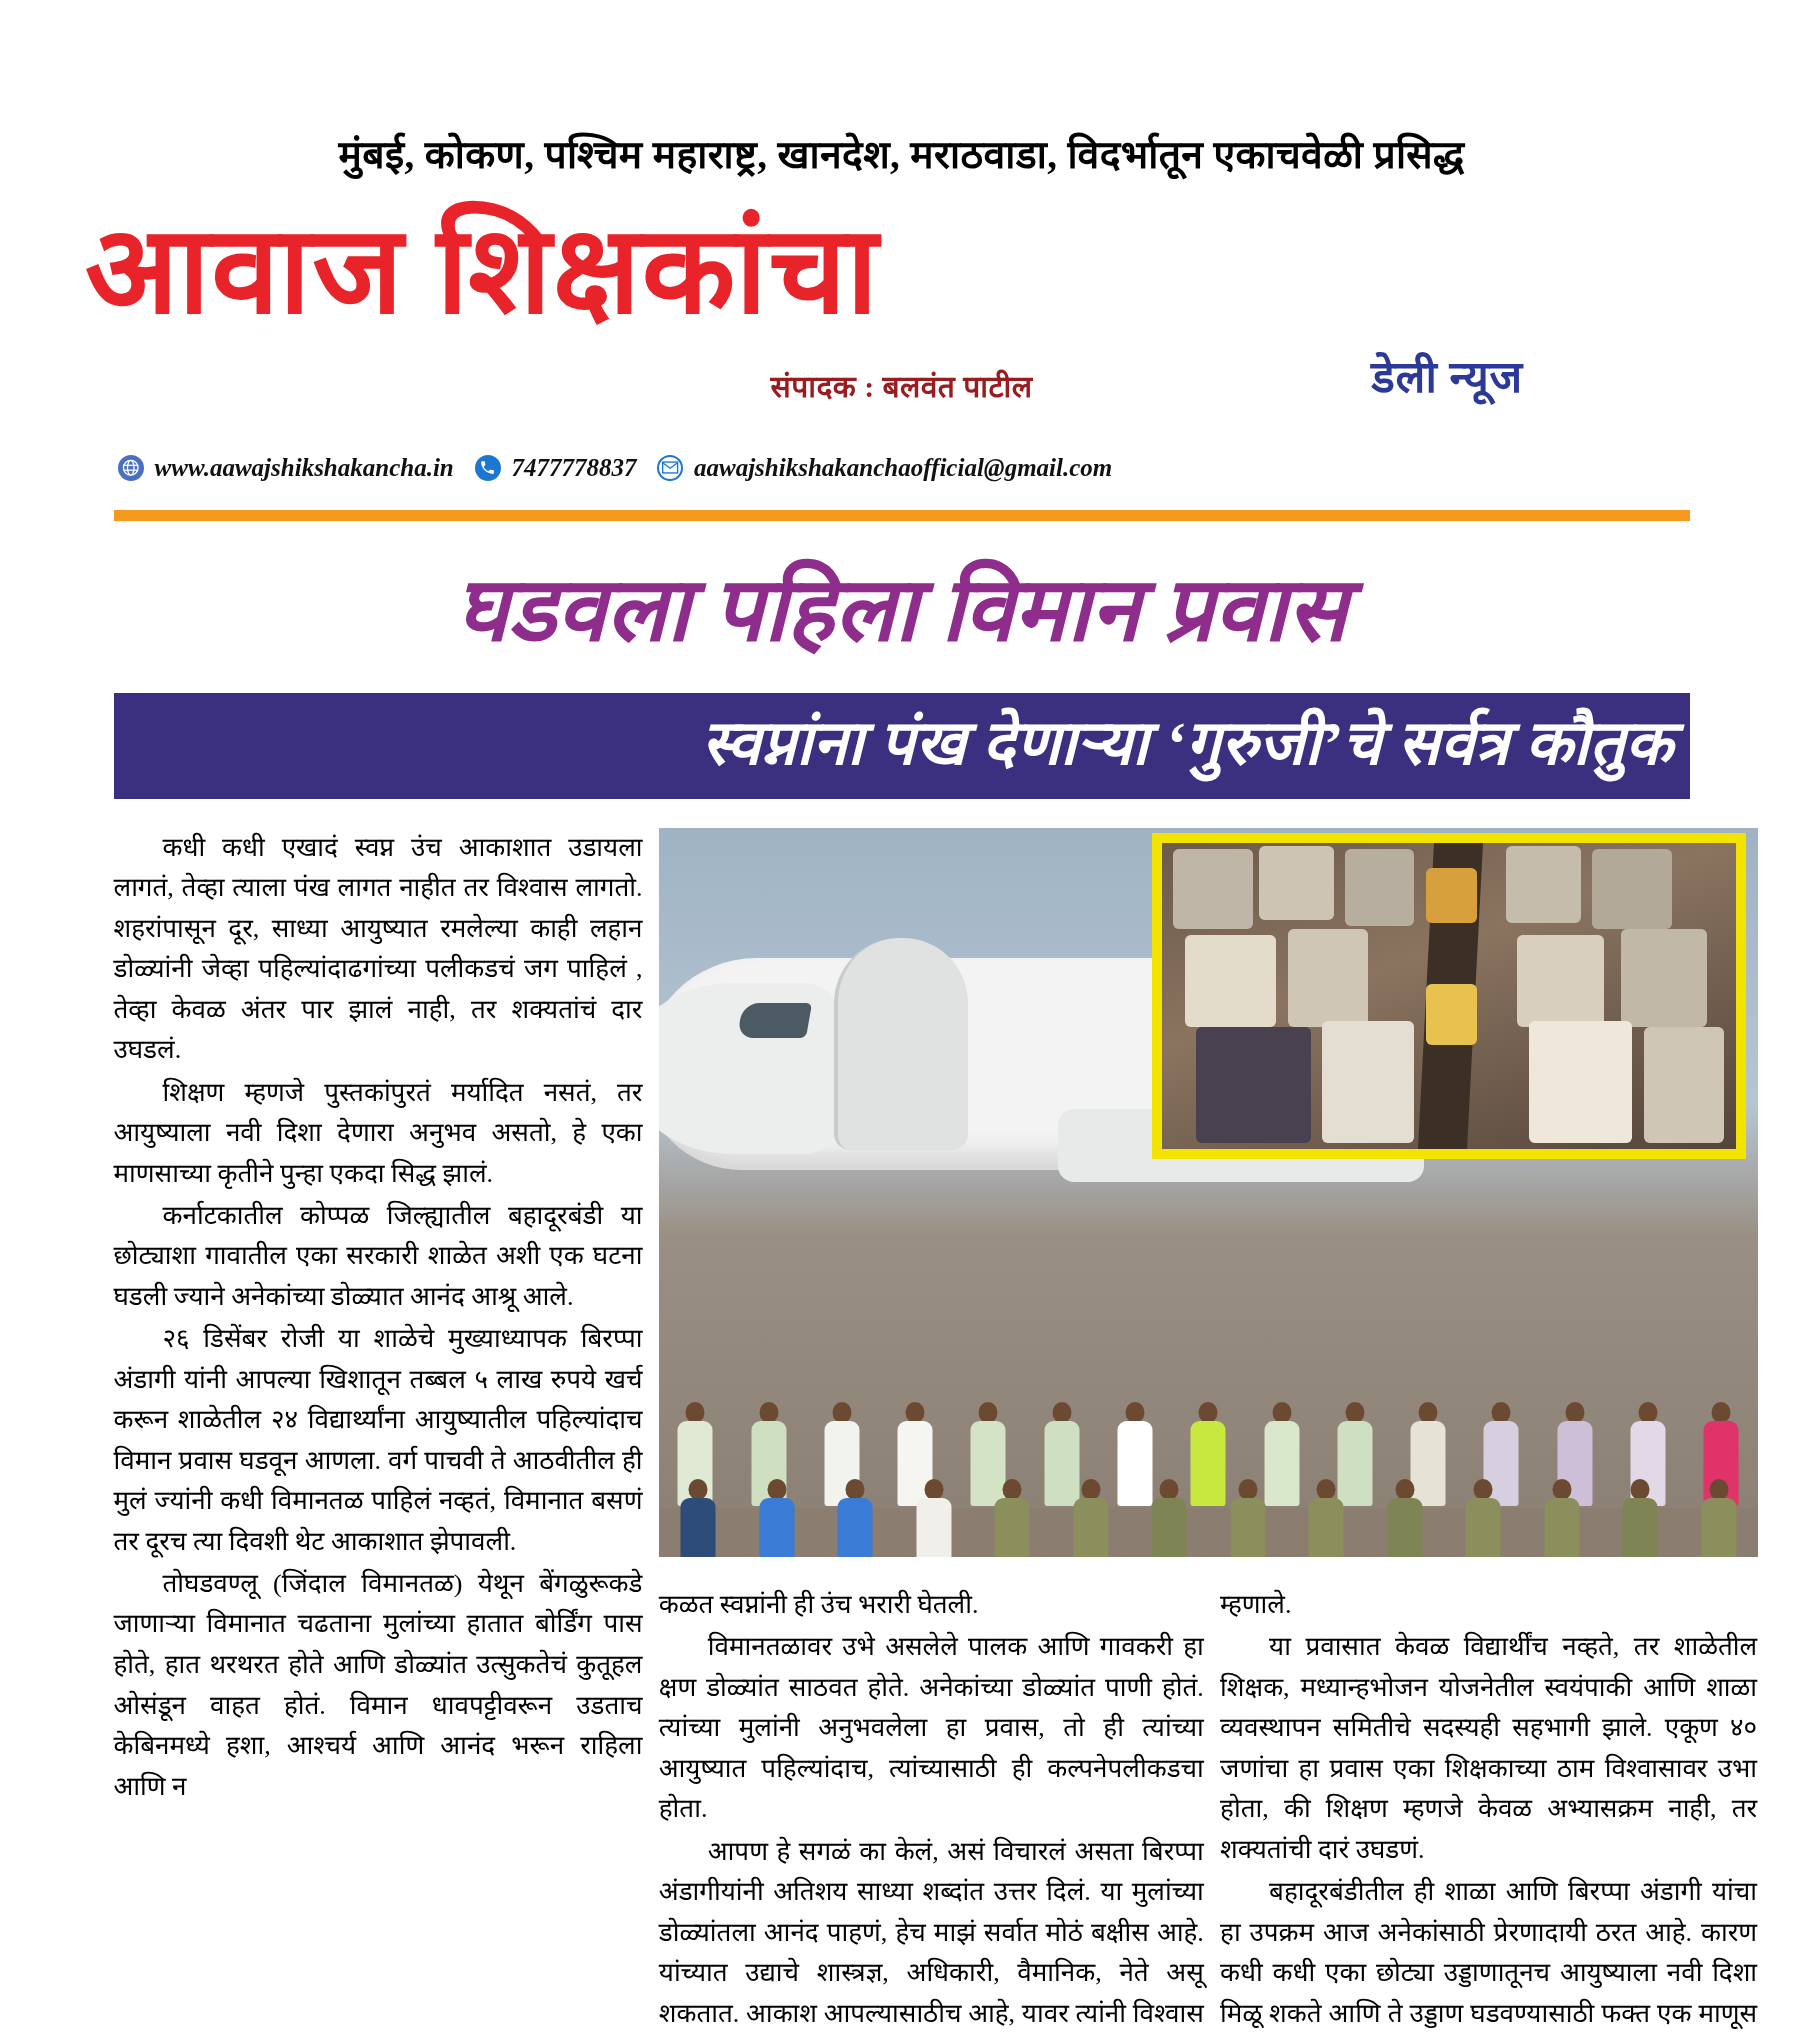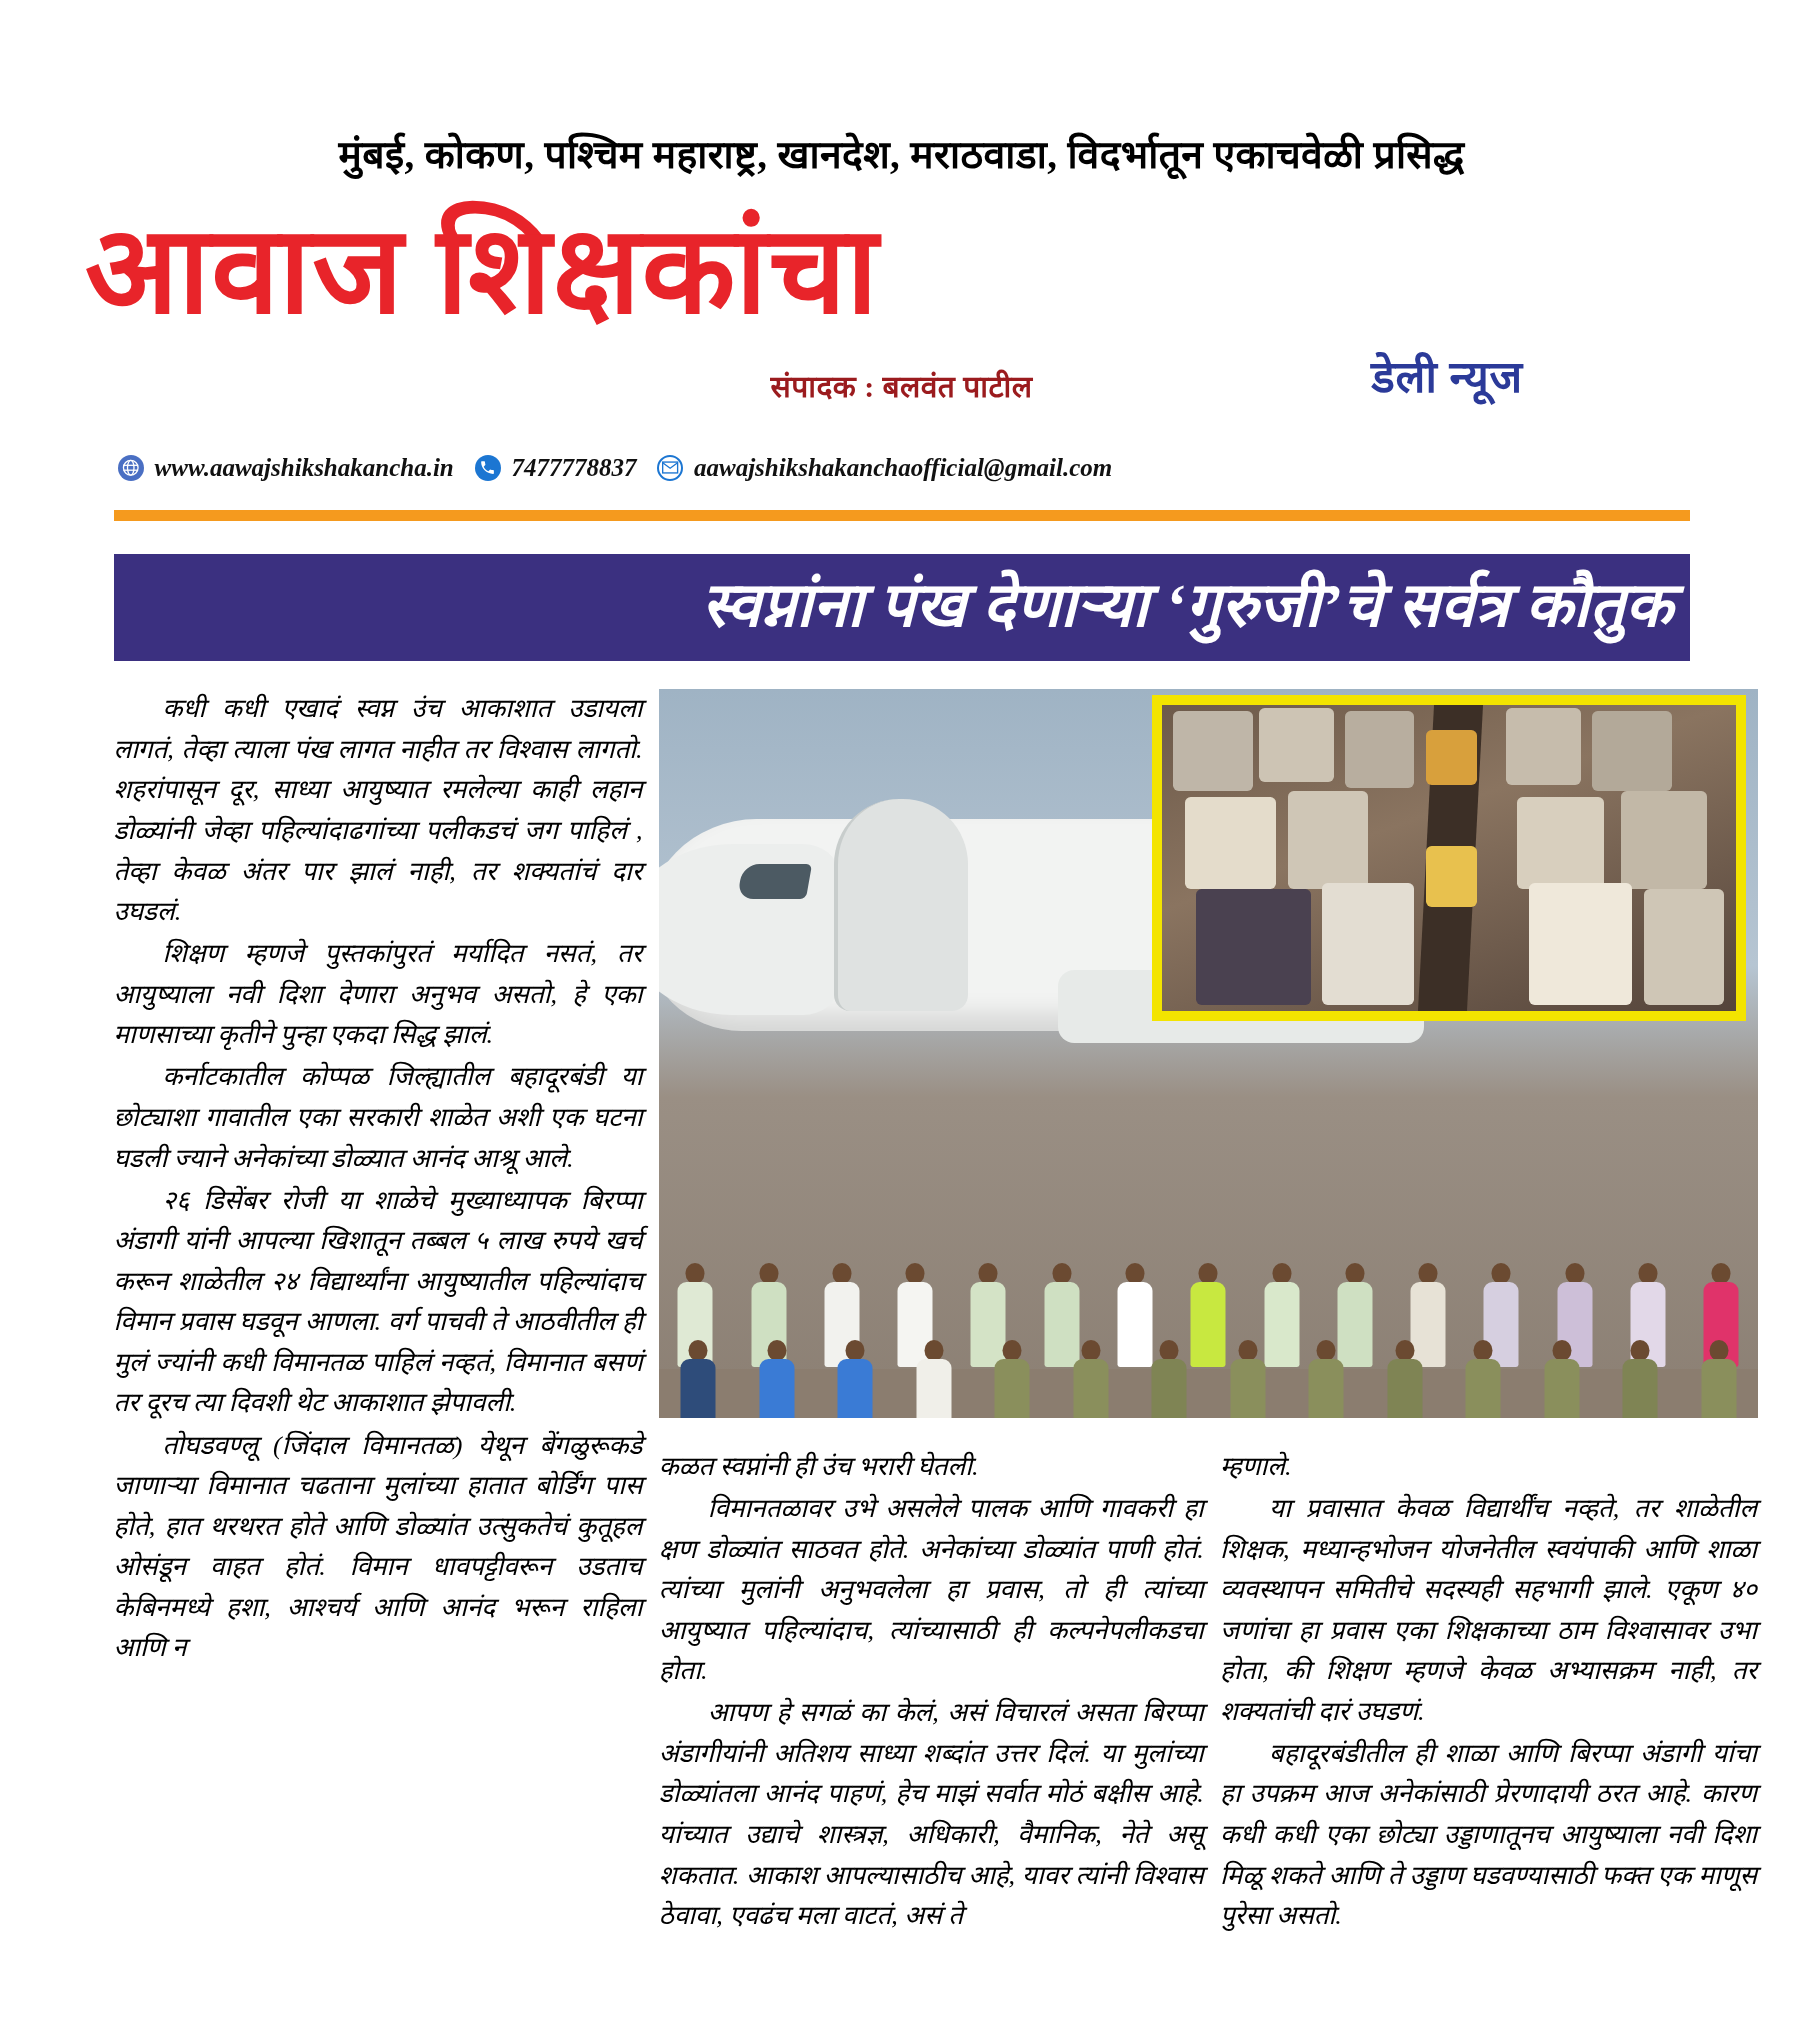--- a/index.html
+++ b/index.html
@@ -149,21 +149,20 @@
   }
 
   .cols {
     display: grid;
     grid-template-columns: 529px 545px 537px;
     gap: 16.3px;
   }
 
   .col p {
     font-family: "Liberation Serif", "DejaVu Serif", serif;
-    font-style: italic;
     font-size: 26px;
     line-height: 1.56;
     text-align: justify;
     color: #000;
     text-indent: 49px;
     margin-bottom: 1.6px;
     hyphens: none;
   }
   .col p.noindent { text-indent: 0; }
 
@@ -308,20 +307,21 @@
         </svg>
       </span>
       <span>aawajshikshakanchaofficial@gmail.com</span>
     </div>
 
   </div>
 
   <div class="orange-rule"></div>
 
   <div class="headline">
+    <span class="ln">घडवला पहिला विमान प्रवास</span>
   </div>
 
   <div class="subbanner">
     <div class="subbanner-text">स्वप्नांना पंख देणाऱ्या ‘गुरुजी’चे सर्वत्र कौतुक</div>
   </div>
 
   <div class="body-area">
     <div class="cols">
 
       <div class="col">

